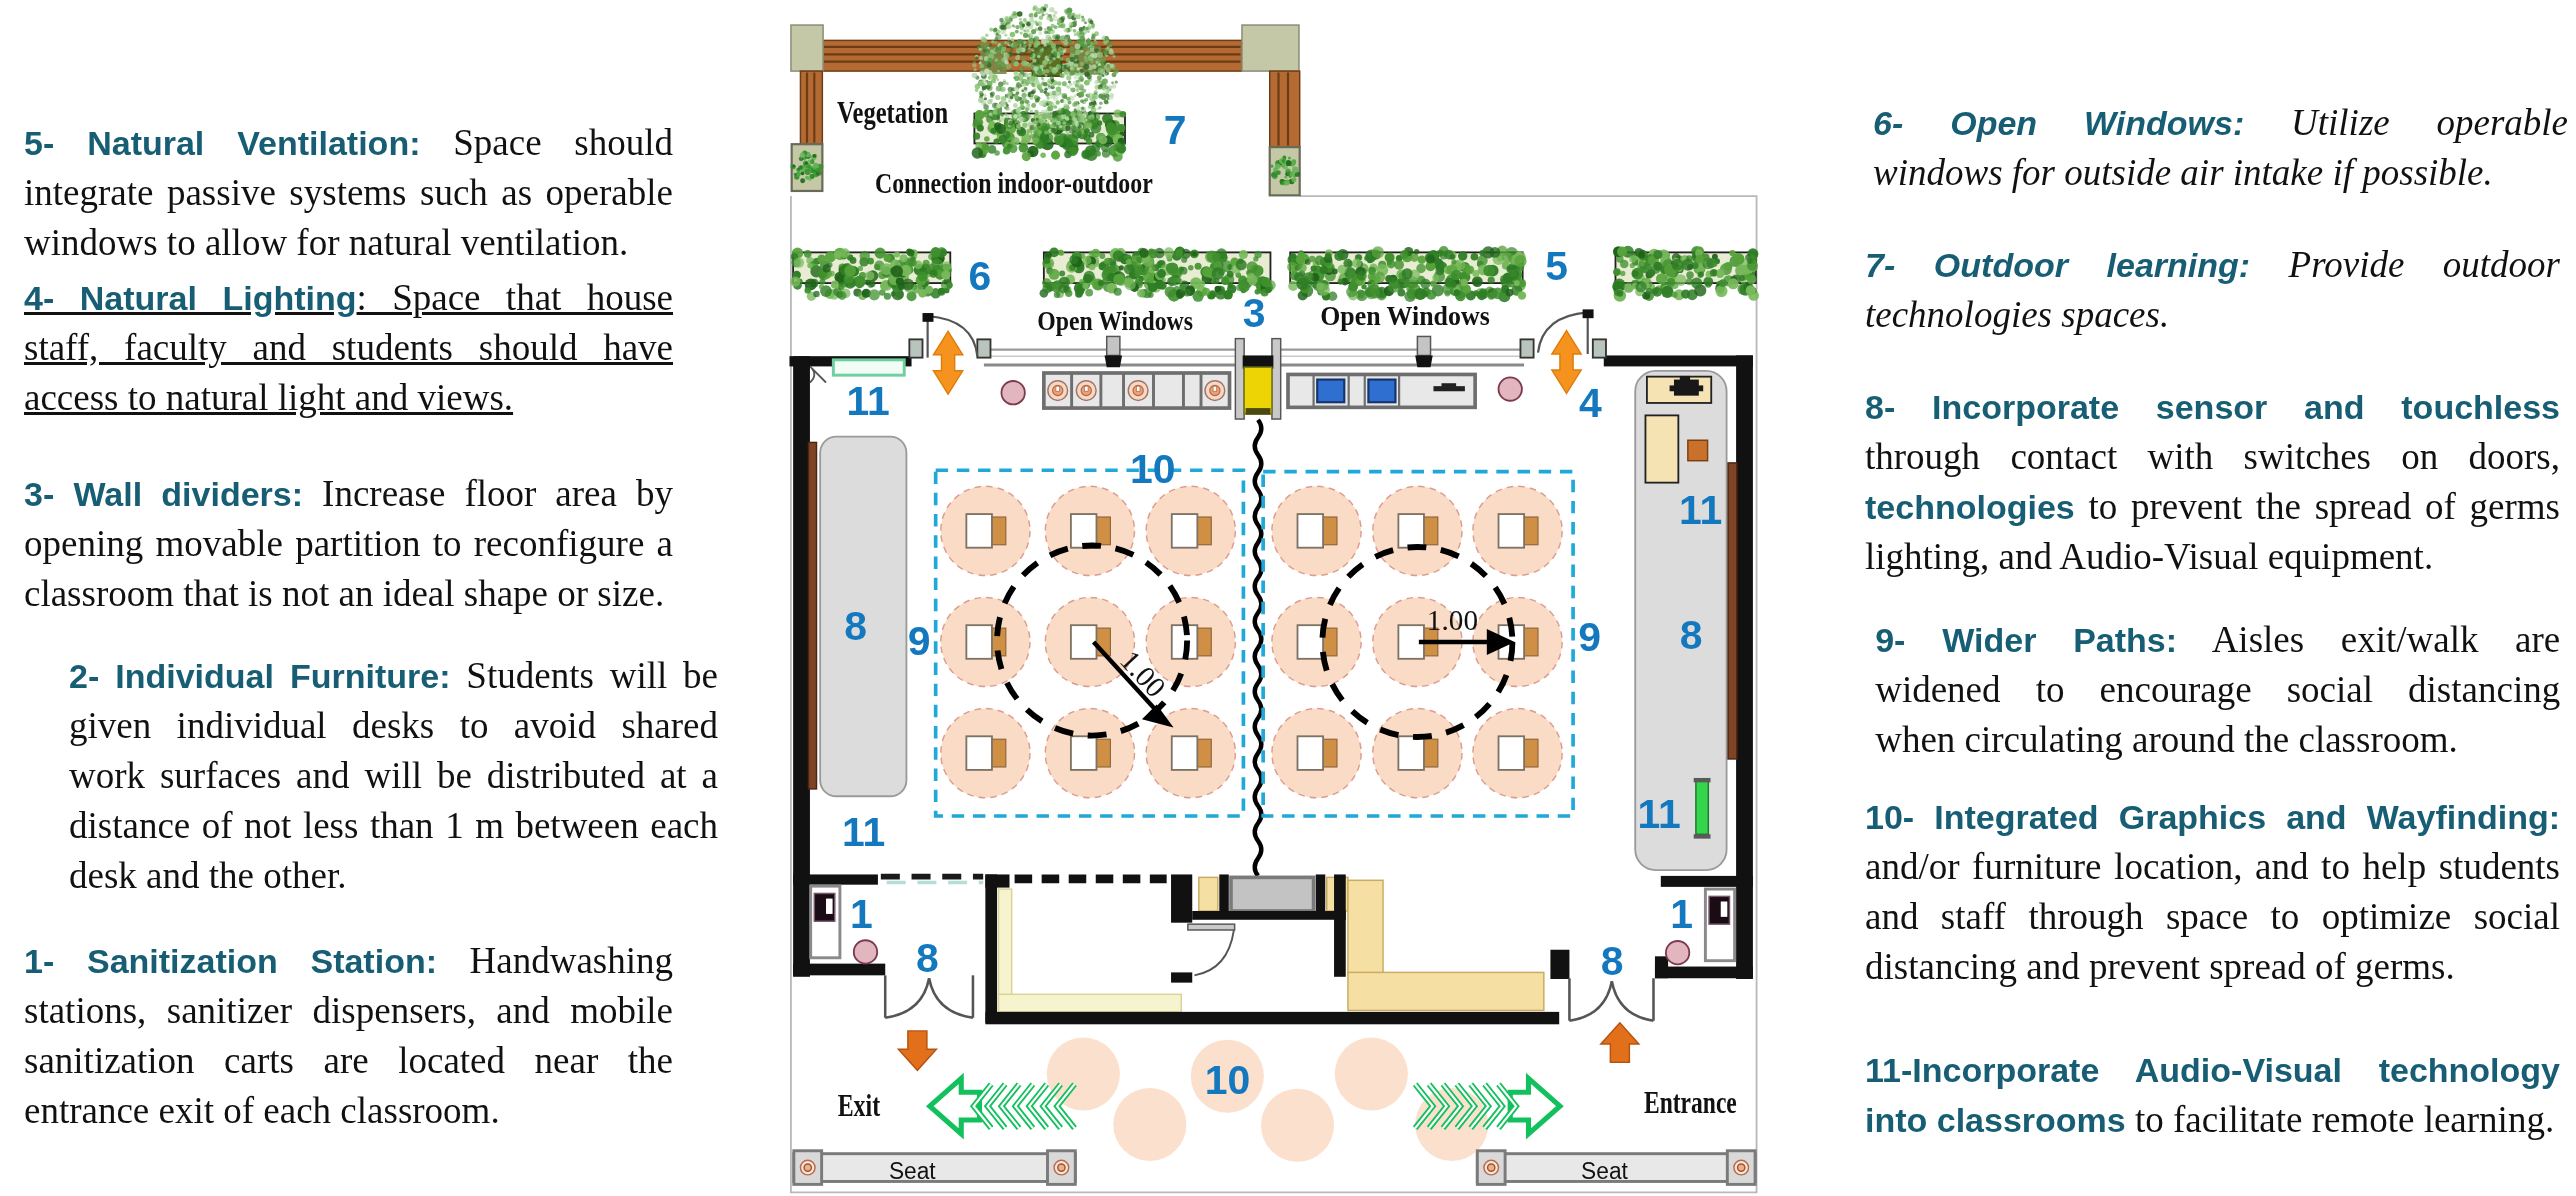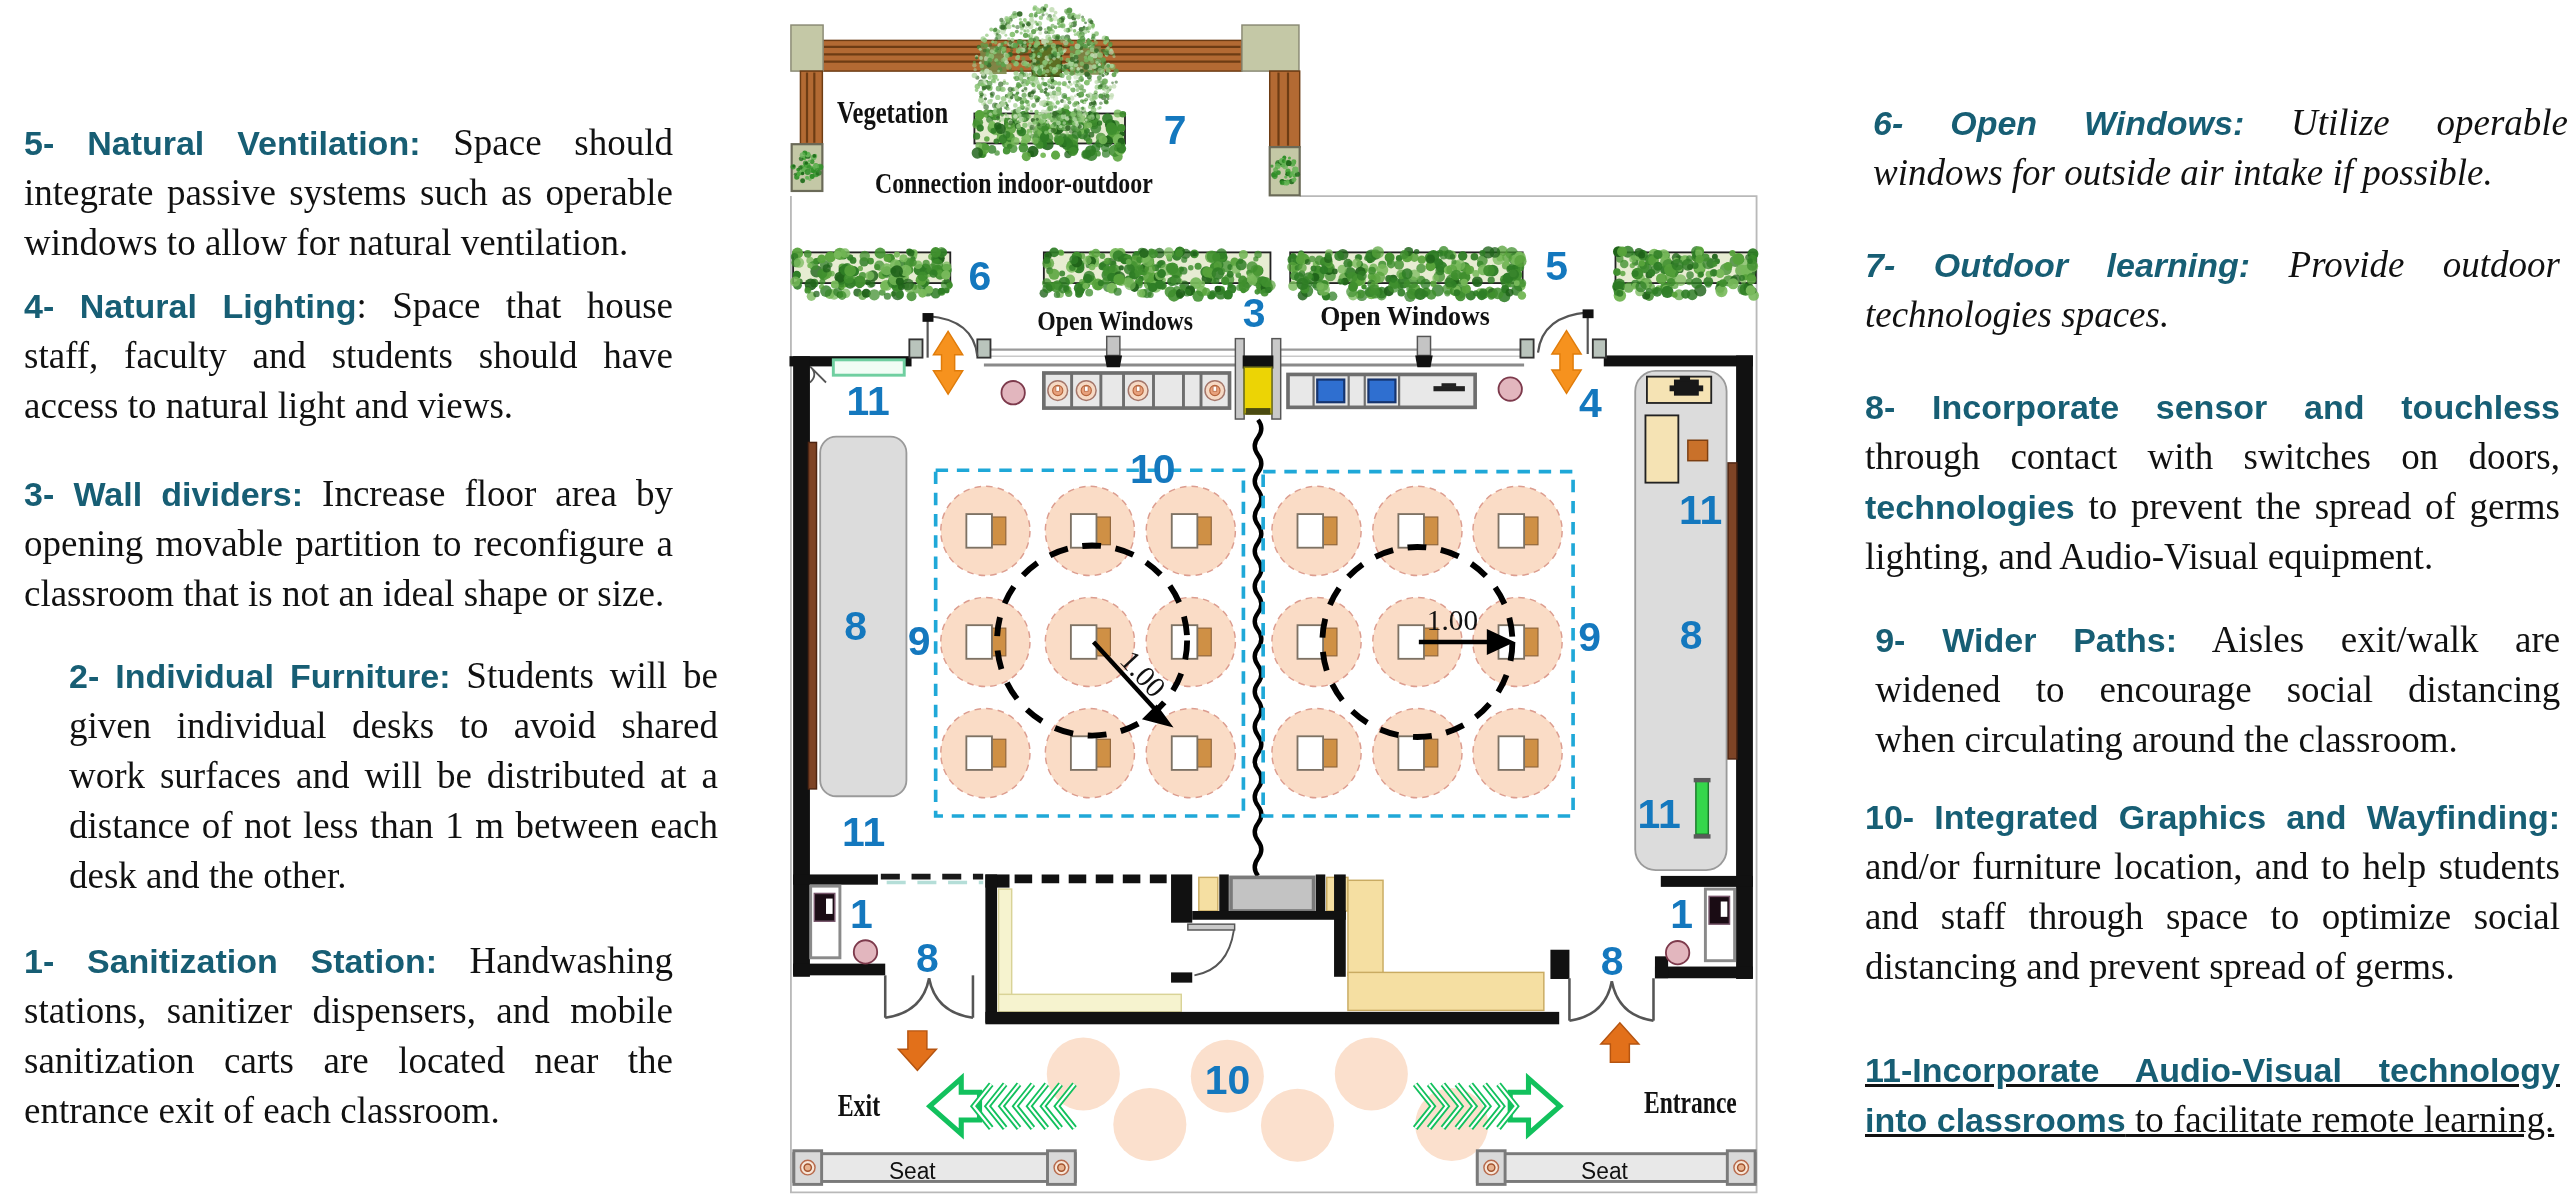--- a/index.html
+++ b/index.html
@@ -15,21 +15,21 @@
 <body>
 
 <div class="col" style="left:24px;top:0;width:649px;">
 
   <div class="para" style="left:0;top:118px;width:649px;">
     <div class="j"><span class="hd">5- Natural Ventilation:</span> Space should</div>
     <div class="j">integrate passive systems such as operable</div>
     <div class="l">windows to allow for natural ventilation.</div>
   </div>
 
-  <div class="para" style="left:0;top:281px;width:649px;">
+  <div class="para" style="left:0;top:273px;width:649px;text-decoration:underline;">
     <div class="j"><span class="hd">4- Natural Lighting</span>: Space that house</div>
     <div class="j">staff, faculty and students should have</div>
     <div class="l">access to natural light and views.</div>
   </div>
 
   <div class="para" style="left:0;top:469px;width:649px;">
     <div class="j"><span class="hd">3- Wall dividers:</span> Increase floor area by</div>
     <div class="j">opening movable partition to reconfigure a</div>
     <div class="l">classroom that is not an ideal shape or size.</div>
   </div>
@@ -75,21 +75,21 @@
     <div class="l">when circulating around the classroom.</div>
   </div>
 
   <div class="para" style="left:0;top:792px;width:695px;">
     <div class="j"><span class="hd">10- Integrated Graphics and Wayfinding:</span></div>
     <div class="j">and/or furniture location, and to help students</div>
     <div class="j">and staff through space to optimize social</div>
     <div class="l">distancing and prevent spread of germs.</div>
   </div>
 
-  <div class="para" style="left:0;top:1045px;width:695px;text-decoration:underline;">
+  <div class="para" style="left:0;top:1045px;width:695px;">
     <div class="j"><span class="hd">11-Incorporate Audio-Visual technology</span></div>
     <div class="l"><span class="hd">into classrooms</span> to facilitate remote learning.</div>
   </div>
 </div>
 <svg width="2576" height="1197" viewBox="0 0 3524 1637" style="position:absolute;left:0;top:0" xmlns="http://www.w3.org/2000/svg">
 
 <g stroke="#b9b9b9" stroke-width="2.5" fill="none">
       <path d="M 1082 268 V 1631 H 2403 V 268 H 1778"></path>
     </g>
 

